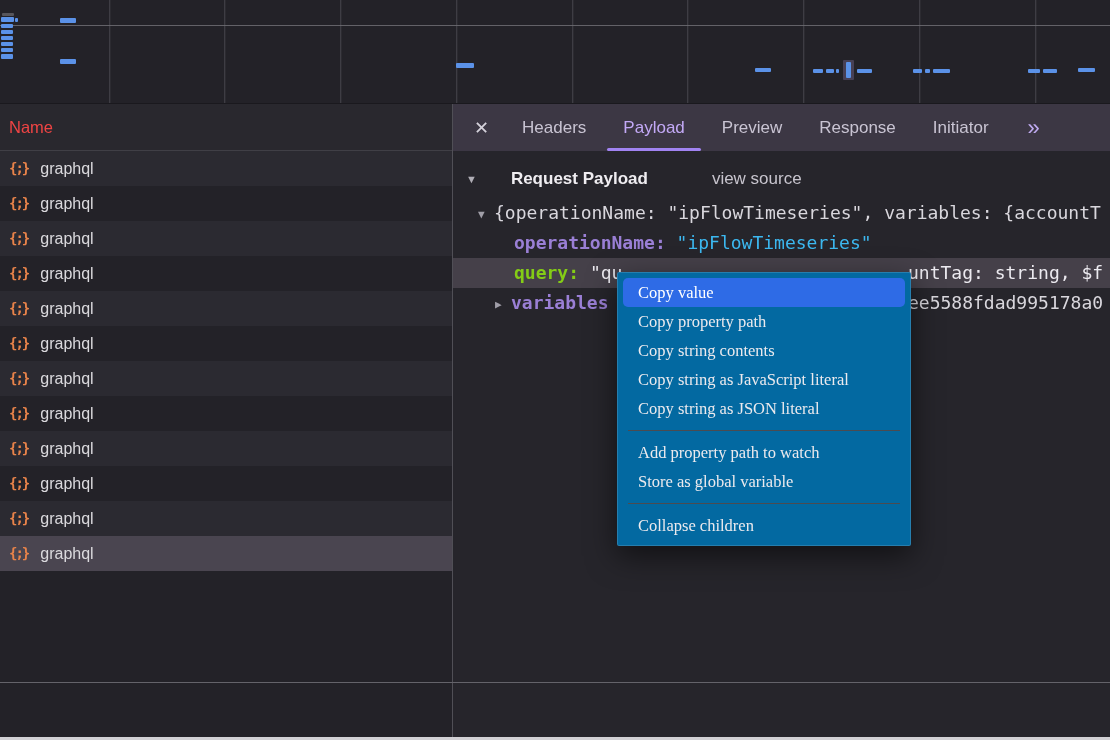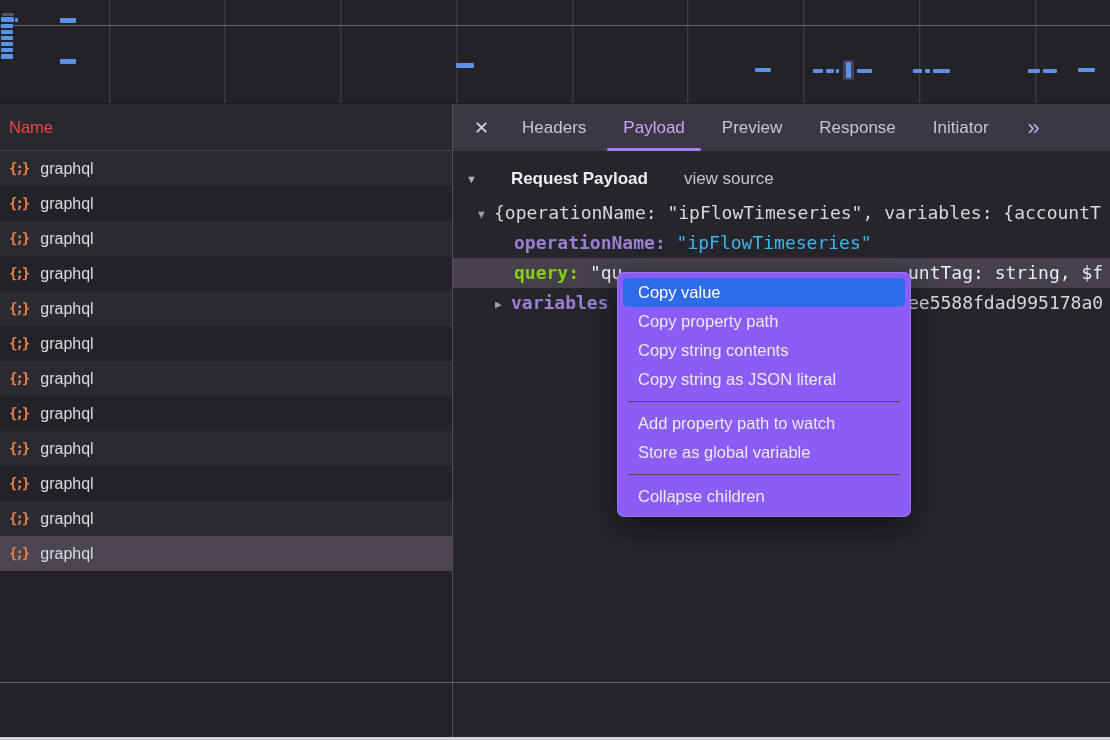--- a/index.html
+++ b/index.html
@@ -38,21 +38,21 @@
   .tab{position:relative;height:47px;display:flex;align-items:center;margin-right:37px;cursor:pointer;}
   .tab.active{color:#c3a9f6;}
   .tab.active::after{content:"";position:absolute;left:-16px;right:-16px;bottom:0;height:3px;
     border-radius:2px;background:#a183f2;}
   .tab-ovf{font-size:22px;color:#c0abf1;margin-left:2px;cursor:pointer;line-height:1;}
 
   .payload-content{padding-top:13px;}
   .section-header{height:30px;display:flex;align-items:center;padding-left:13px;font-size:17px;}
   .tri-sm{color:#b0aeb6;font-size:11px;margin-right:2px;}
   .section-title{font-weight:bold;color:#efedf1;margin-left:32px;}
-  .view-source{margin-left:36px;color:#c7c4cd;}
+  .view-source{margin-left:64px;color:#c7c4cd;}
 
   .tree{font-family:"DejaVu Sans Mono",monospace;font-size:18px;margin-top:4px;color:#d9d7dd;}
   .trow{height:30px;line-height:30px;white-space:nowrap;overflow:hidden;position:relative;}
   .trow .tri{font-size:11px;color:#a09ea8;display:inline-block;width:16px;vertical-align:1px;}
   .trow.root{padding-left:25px;}
   .trow.kv{padding-left:61px;}
   .trow.var{padding-left:42px;}
   .key{color:#9a7fd5;font-weight:bold;}
   .str{color:#3cb8f0;}
   .trow.selected{background:#454049;}
@@ -60,23 +60,23 @@
   .trow.selected .val{color:#eceaf0;}
   .abs-right{position:absolute;left:455px;top:0;}
   .preview-val{color:#d9d7dd;}
 
   
   .h-line-footer{position:absolute;left:0;right:0;top:682px;height:1px;background:#64636a;z-index:3;}
   .bottom-strip{position:absolute;left:0;right:0;bottom:0;height:3px;background:#d2d1d5;z-index:4;}
 
   
   .context-menu{position:absolute;left:617px;top:272px;width:292px;z-index:20;
-    background:#8b5cf6;border:1px solid rgba(255,255,255,0.14);border-radius:7px;
+    background:#0369a1;border:1px solid rgba(255,255,255,0.14);border-radius:2px;
     box-shadow:0 10px 30px rgba(0,0,0,0.55);padding:5px 0;
-    font-size:16.5px;color:#eceaee;}
+    font-size:16.5px;color:#eceaee;font-family:Liberation Serif, serif;}
   .menu-item{height:29px;line-height:29px;padding-left:20px;white-space:nowrap;cursor:default;}
   .menu-item.hl{background:#2e6be6;margin:0 5px;padding-left:15px;border-radius:5px;color:#ffffff;}
   .menu-sep{height:1px;background:#4c4b50;margin:7px 10px;}
 </style>
 </head>
 <body>
 
 <div class="screen">
 
   <div class="overview">
@@ -216,20 +216,21 @@
     </div>
   </div>
 
   <div class="h-line-footer"></div>
   <div class="bottom-strip"></div>
 
   <div class="context-menu">
     <div class="menu-item hl">Copy value</div>
     <div class="menu-item">Copy property path</div>
     <div class="menu-item">Copy string contents</div>
+    <div class="menu-item">Copy string as JavaScript literal</div>
     <div class="menu-item">Copy string as JSON literal</div>
     <div class="menu-sep"></div>
     <div class="menu-item">Add property path to watch</div>
     <div class="menu-item">Store as global variable</div>
     <div class="menu-sep"></div>
     <div class="menu-item">Collapse children</div>
   </div>
 
 </div>
 

